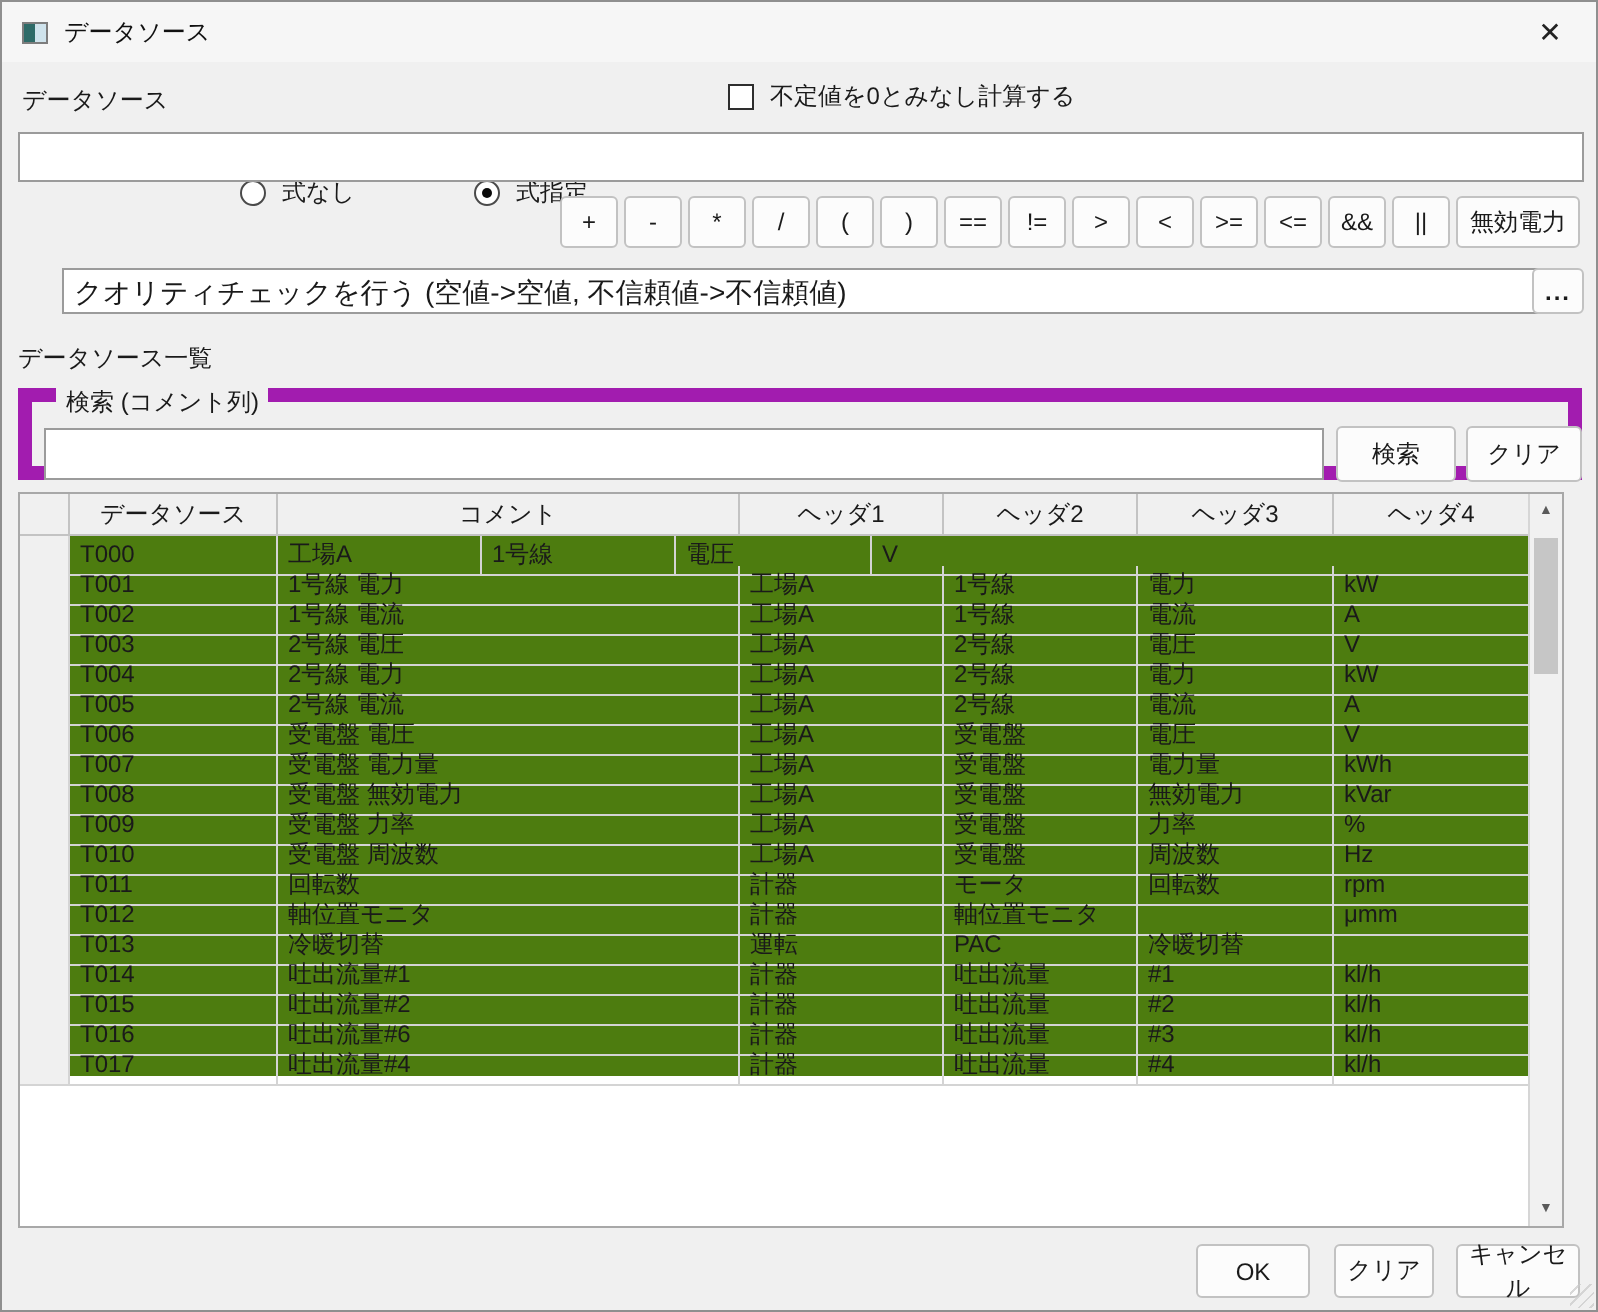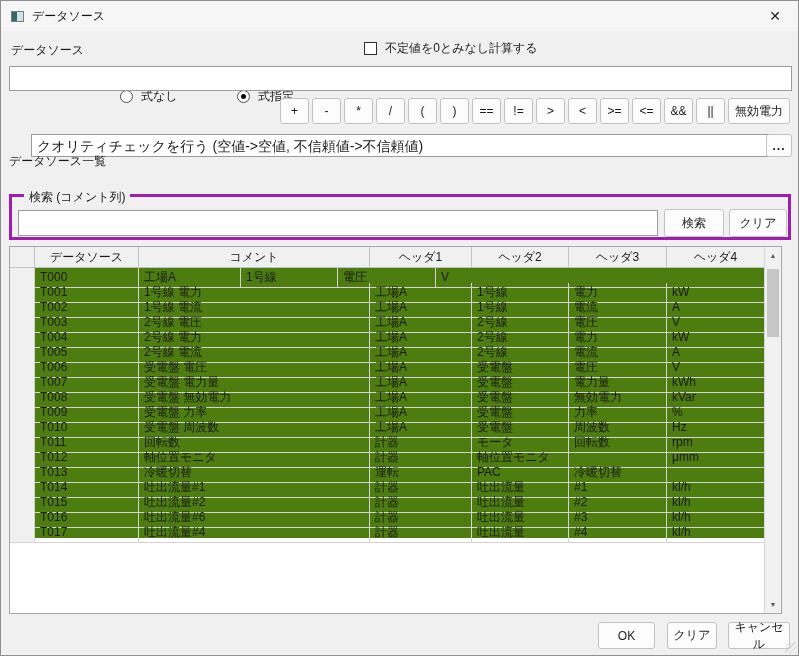--- a/index.html
+++ b/index.html
@@ -33,23 +33,23 @@
   .checkbox-item{position:absolute;left:363px;top:39px;display:flex;align-items:center;cursor:pointer;}
   .checkbox-box{width:13px;height:13px;border:1px solid #2e2e2e;background:#fff;margin-right:8px;box-sizing:border-box;flex:0 0 auto;}
   .expr-input{position:absolute;left:8px;top:65px;width:783px;height:25px;}
   .op-row{position:absolute;top:97px;right:8px;height:26px;display:flex;gap:3px;justify-content:flex-end;}
   .op-btn{width:29px;height:26px;}
   .add-btn{width:62px;height:26px;}
   .quality-field{position:absolute;left:8px;top:133px;width:750px;height:23px;line-height:18px;
     font-size:14px;white-space:nowrap;overflow:hidden;margin-left:22px;}
   .more-btn{position:absolute;left:765px;top:133px;width:26px;height:23px;font-weight:bold;letter-spacing:1px;}
   
-  .list-label{position:absolute;left:8px;top:152px;}
+  .list-label{position:absolute;left:8px;top:170px;}
   .search-group{position:absolute;left:8px;top:193px;width:782px;height:46px;
-    border:3px solid #a21caf;box-sizing:border-box;text-decoration:underline;}
+    border:7px solid #a21caf;box-sizing:border-box;text-decoration:underline;}
   .search-group .legend{position:absolute;left:12px;top:-8px;background:#f0f0f0;padding:0 5px;}
   .search-input{position:absolute;left:6px;top:13px;width:640px;height:26px;}
   .search-btn{position:absolute;left:652px;top:12px;width:60px;height:28px;}
   .searchclear-btn{position:absolute;left:717px;top:12px;width:58px;height:28px;}
   
   .table-wrap{position:absolute;left:8px;top:245px;width:773px;height:368px;box-sizing:border-box;
     border:1px solid #a8a8a8;background:#fff;overflow:hidden;}
   .tgrid{position:absolute;left:0;top:0;right:17px;bottom:0;overflow:hidden;}
   .thead{display:flex;height:21px;background:#f0f0f0;}
   .thead .cell{border-right:1px solid #c3c3c3;border-bottom:1px solid #c3c3c3;

